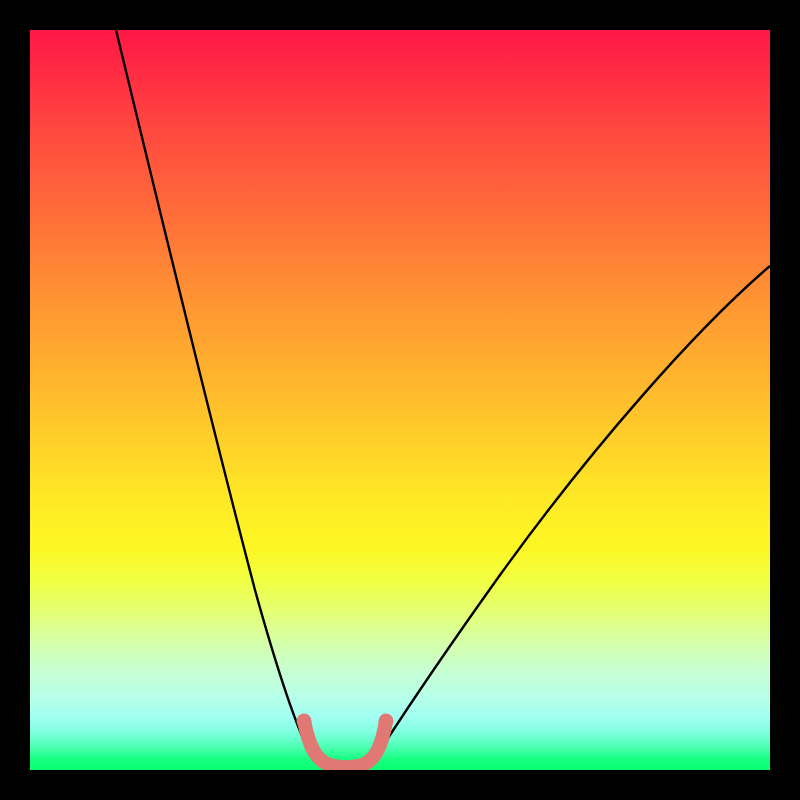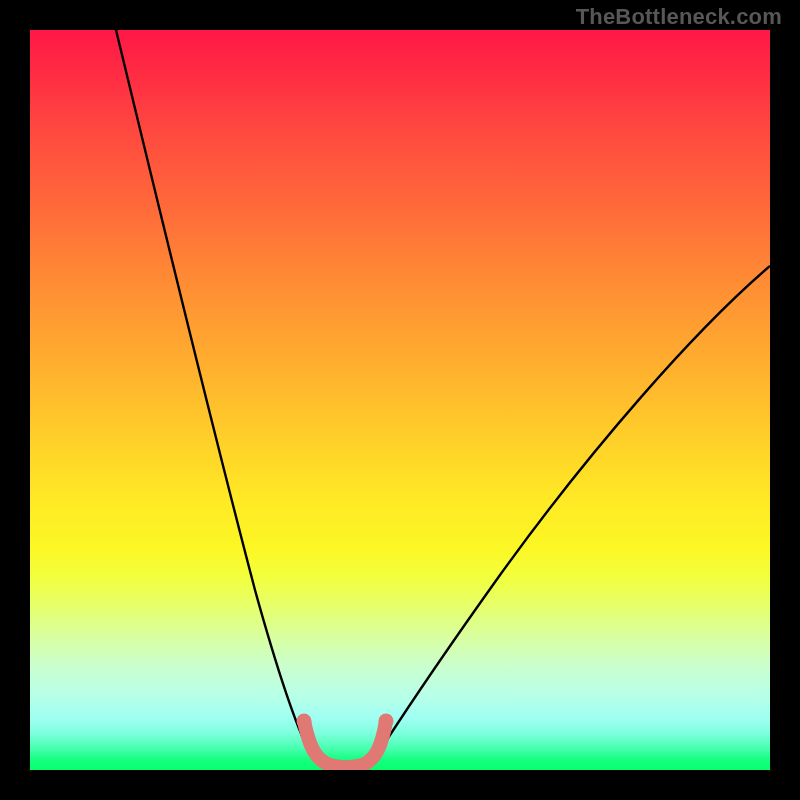--- a/index.html
+++ b/index.html
@@ -65,21 +65,20 @@
     inset: 0;
     width: 100%;
     height: 100%;
   }
 </style>
 </head>
 <body>
 
 <div class="frame">
 
-  <div class="watermark">TheBottleneck.com</div>
 
   <div class="plot">
     <div class="gradient"></div>
 
     <svg class="curves" viewBox="0 0 740 740" preserveAspectRatio="none">
 
       <path d="M 86 0
                C 120 140, 175 370, 225 560
                C 250 650, 268 700, 281 726" fill="none" stroke="#000" stroke-width="2.4"></path>
 

